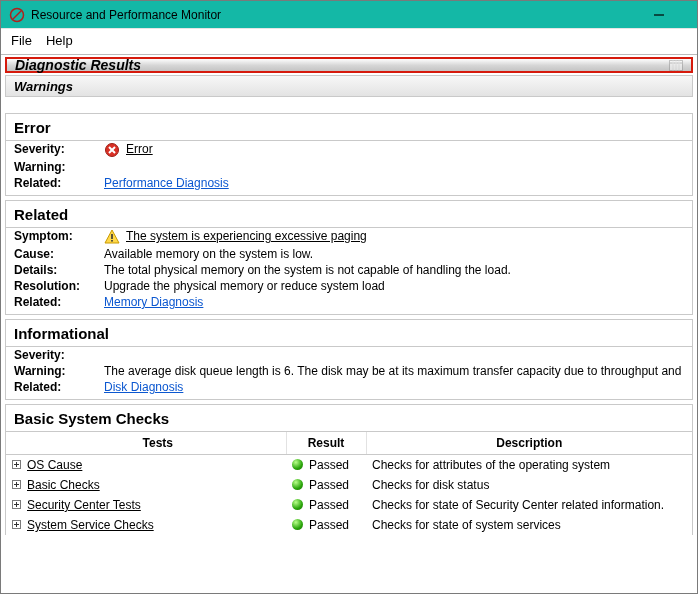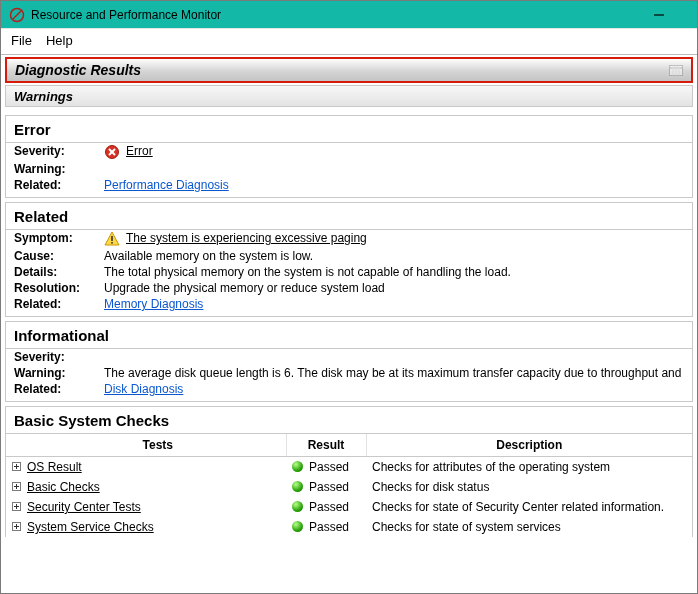--- a/index.html
+++ b/index.html
@@ -32,29 +32,29 @@
   }
   .menubar span { cursor:default; }
   .content {
     border-top:1px solid #bbb;
     height: calc(100% - 28px - 26px);
     overflow:hidden;
   }
   .band {
     border:2px solid #d61a0c;
     margin:2px 4px;
-    height:26px;
+    height:16px;
     display:flex; align-items:center;
     background: linear-gradient(#fdfdfd,#d5d5d5 55%,#c4c4c4);
     padding:0 8px;
   }
   .band .band-title { font-weight:bold; font-style:italic; font-size:14px; flex:1; }
   .band .cal-icon { opacity:.45; }
   .subband {
-    margin:2px 4px 8px 4px;
+    margin:2px 4px 16px 4px;
     height:22px;
     display:flex; align-items:center;
     background: linear-gradient(#f7f7f7,#e3e3e3);
     border:1px solid #c9c9c9;
     padding:0 8px;
     font-style:italic; font-weight:bold; font-size:13px;
   }
   .panel {
     margin:4px 4px 0 4px;
     border:1px solid #c9c9c9;
@@ -226,21 +226,21 @@
         </colgroup>
       <thead>
         <tr>
           <th style="padding-left:30px">Tests</th>
           <th>Result</th>
           <th>Description</th>
         </tr>
       </thead>
       <tbody id="checks-body">
           <tr>
-            <td class="cell-test"><span class="tree-toggle"></span><a href="#">OS Result</a></td>
+            <td class="cell-test"><span class="tree-toggle"></span><a href="#">OS Cause</a></td>
             <td><span class="dot"></span><span>Passed</span></td>
             <td>Checks for attributes of the operating system</td>
           </tr>
           <tr>
             <td class="cell-test"><span class="tree-toggle"></span><a href="#">Basic Checks</a></td>
             <td><span class="dot"></span><span>Passed</span></td>
             <td>Checks for disk status</td>
           </tr>
           <tr>
             <td class="cell-test"><span class="tree-toggle"></span><a href="#">Security Center Tests</a></td>

